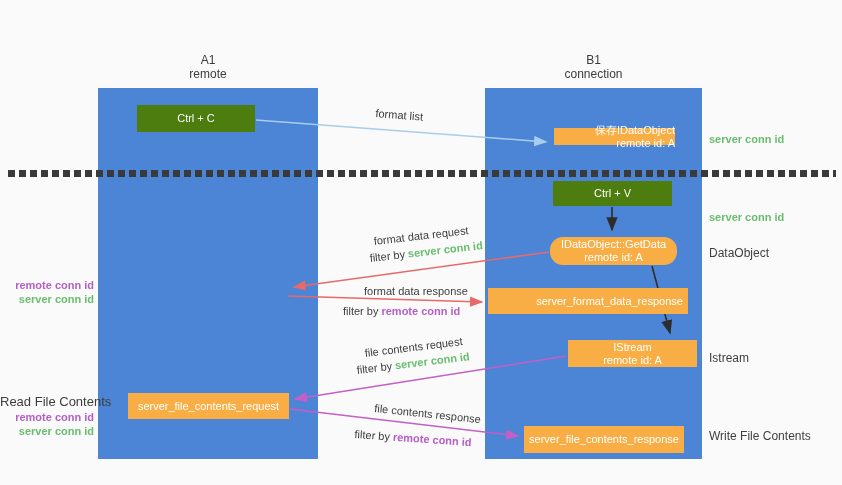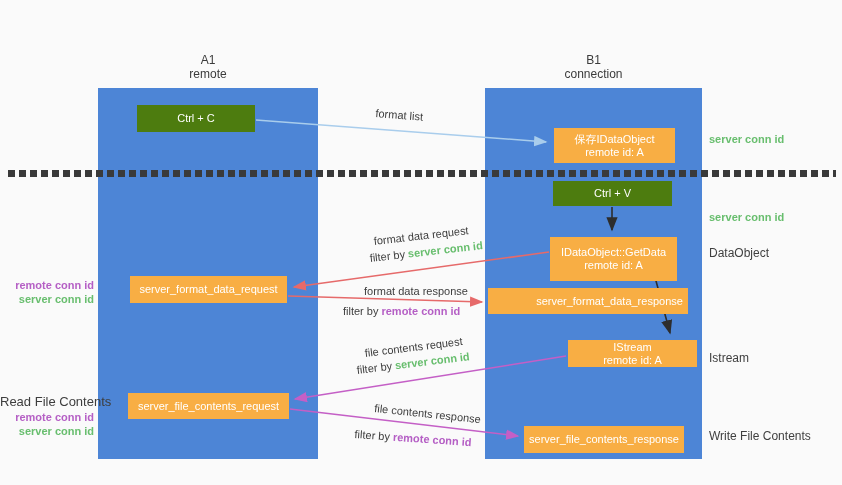--- a/index.html
+++ b/index.html
@@ -32,23 +32,23 @@
   
   .arrows{position:absolute;left:0;top:0;}
 
   
   .node{position:absolute;color:#ffffff;display:flex;flex-direction:column;
     align-items:center;justify-content:center;text-align:center;
     font-size:11px;line-height:13px;white-space:nowrap;}
   .node-green{background:#4d7c0f;}
   .node-orange{background:#f8ae44;}
   .n-ctrl-c{left:137px;top:105px;width:118px;height:27px;}
-  .n-save-obj{left:554px;top:128px;width:121px;height:35px;}
+  .n-save-obj{left:554px;top:128px;width:121px;height:17px;align-items:flex-end;}
   .n-ctrl-v{left:553px;top:181px;width:119px;height:25px;}
-  .n-getdata{left:550px;top:237px;width:127px;height:44px;}
+  .n-getdata{left:550px;top:237px;width:127px;height:28px;border-radius:13px;}
   .n-format-req{left:130px;top:276px;width:157px;height:27px;}
   .n-format-resp{left:488px;top:288px;width:157px;height:26px;padding-left:43px;}
   .n-istream{left:568px;top:340px;width:129px;height:27px;}
   .n-file-req{left:128px;top:393px;width:161px;height:26px;}
   .n-file-resp{left:524px;top:426px;width:160px;height:27px;}
 
   
   .flabel{position:absolute;font-size:11px;color:#3d3d3d;white-space:nowrap;transform-origin:left top;}
   .flabel .gap{display:inline-block;width:3px;}
   .accent-green{color:#68be6e;font-weight:bold;}
@@ -135,23 +135,20 @@
 
   <div class="node node-green n-ctrl-v">
     <div>Ctrl + V</div>
   </div>
 
   <div class="node node-orange n-getdata">
     <div>IDataObject::GetData</div>
     <div>remote id: A</div>
   </div>
 
-  <div class="node node-orange n-format-req">
-    <div>server_format_data_request</div>
-  </div>
 
   <div class="node node-orange n-format-resp">
     <div>server_format_data_response</div>
   </div>
 
   <div class="node node-orange n-istream">
     <div>IStream</div>
     <div>remote id: A</div>
   </div>
 

